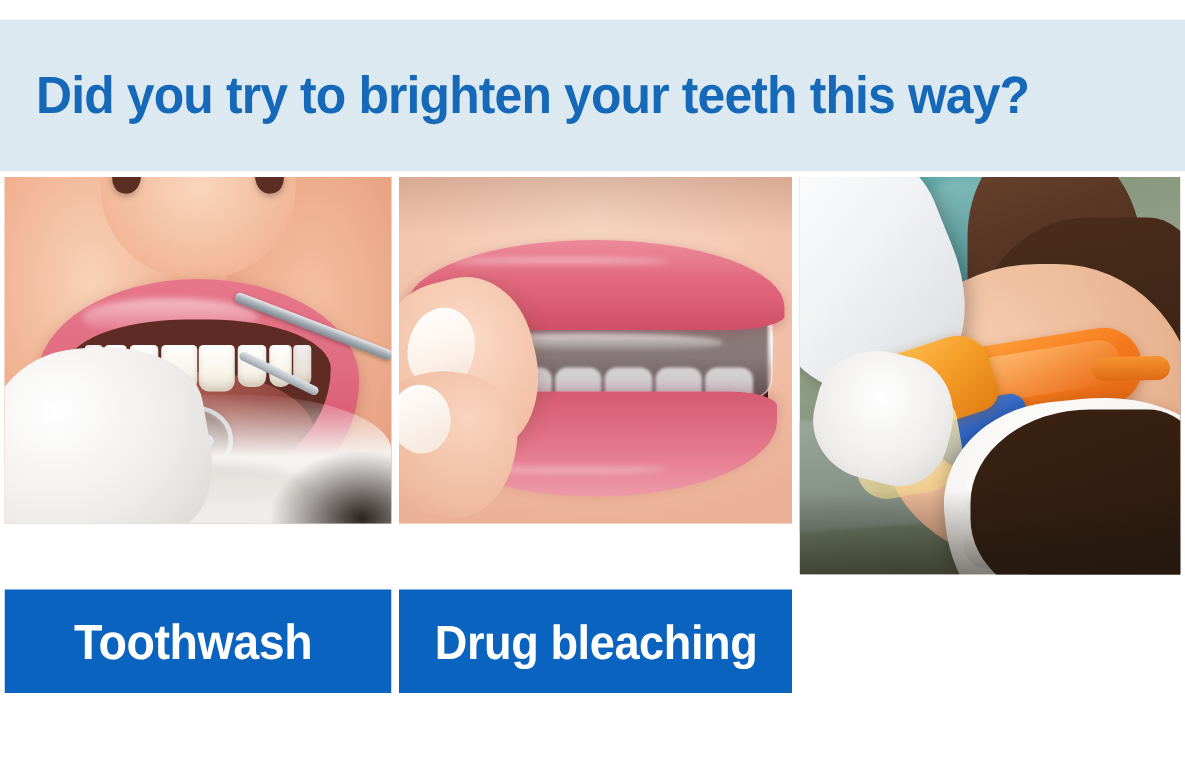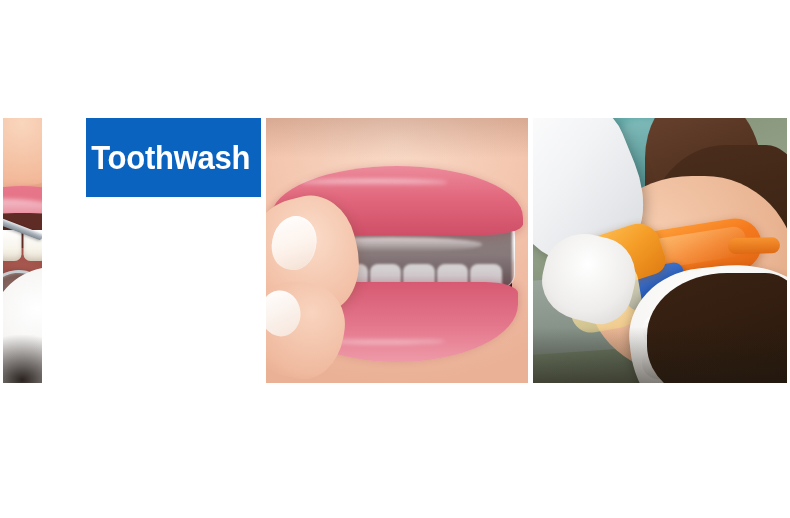--- a/index.html
+++ b/index.html
@@ -43,21 +43,21 @@
     position:absolute;
     left:3px; top:118px;
     width:784px; height:344px;
     display:flex;
     gap:5px;
   }
   .card {
     position:relative;
     height:344px;
     display:flex;
-    flex-direction:row;
+    flex-direction:column;
     overflow:hidden;
     gap:44px;
   }
   .card-1 { width:258px; }
   .card-2 { width:262px; }
   .card-3 { width:254px; }
 
   .photo {
     position:relative;
     width:100%;
@@ -431,20 +431,23 @@
     border-radius:8px 20px 0 0;
     transform:rotate(-4deg);
     filter:blur(0.6px);
   }
 </style>
 </head>
 <body>
 
 <div class="poster">
 
+  <div class="header-band">
+    <div class="header-title">Did you try to brighten your teeth this way?</div>
+  </div>
 
   <div class="cards">
 
     <div class="card card-1">
       <div class="photo">
         <div class="p1-bg"></div>
         <div class="p1-cheek-l"></div>
         <div class="p1-cheek-r"></div>
         <div class="p1-nose">
           <div class="nostril l"></div>
@@ -520,20 +523,23 @@
         <div class="p2-lip-low">
           <div class="p2-lip-low-shine"></div>
         </div>
         <div class="p2-finger">
           <div class="p2-nail"></div>
         </div>
         <div class="p2-thumb">
           <div class="p2-thumbnail"></div>
         </div>
       </div>
+      <div class="label-bar">
+        <span class="label-text label-2">Drug bleaching</span>
+      </div>
     </div>
 
     <div class="card card-3">
       <div class="photo">
         <div class="p3-bg"></div>
         <div class="p3-counter"></div>
         <div class="p3-scrub">
           <div class="p3-scrub-fold"></div>
         </div>
         <div class="p3-dent-hair"></div>

